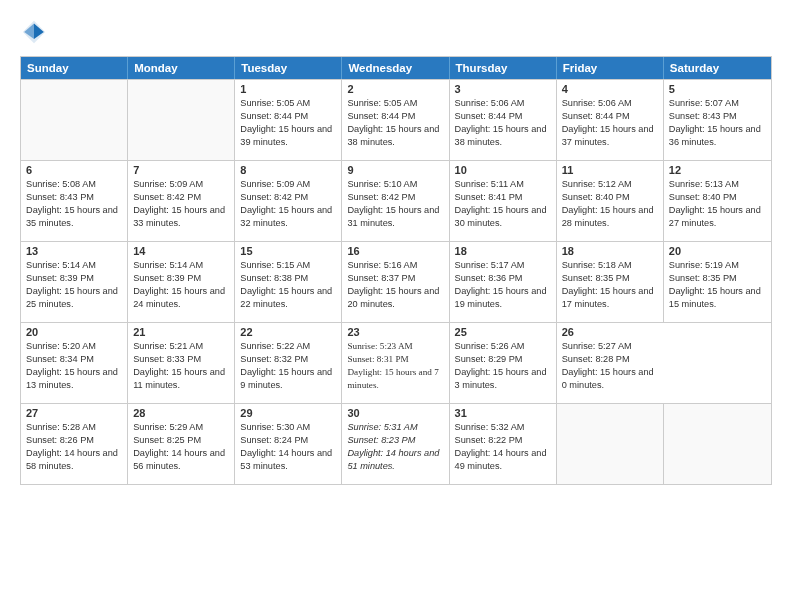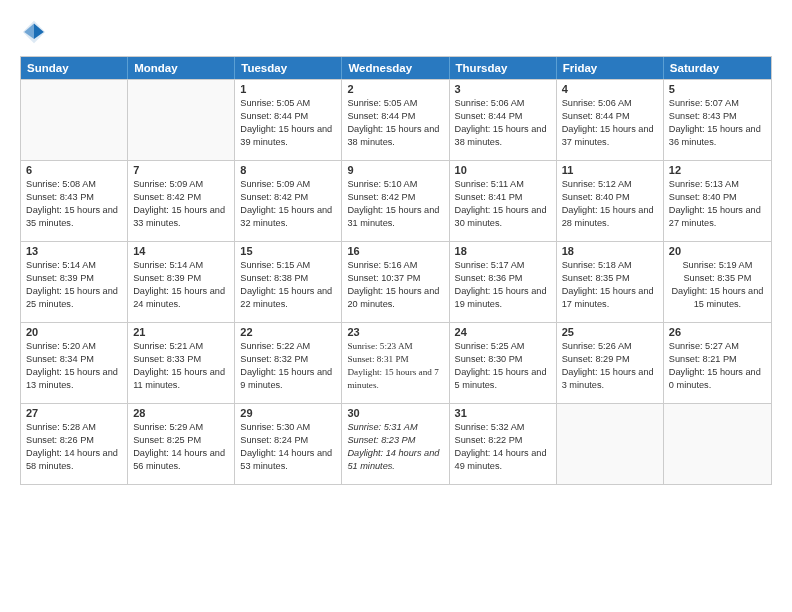--- a/index.html
+++ b/index.html
@@ -236,38 +236,38 @@
           </div>
           <div class="cal-cell">
             <span class="day-num">15</span>
             <div class="cell-text" style="white-space: pre-line;">Sunrise: 5:15 AM
 Sunset: 8:38 PM
 Daylight: 15 hours and 22 minutes.</div>
           </div>
           <div class="cal-cell">
             <span class="day-num">16</span>
             <div class="cell-text" style="white-space: pre-line;">Sunrise: 5:16 AM
-Sunset: 10:37 PM
+Sunset: 8:37 PM
 Daylight: 15 hours and 20 minutes.</div>
           </div>
           <div class="cal-cell">
             <span class="day-num">18</span>
             <div class="cell-text" style="white-space: pre-line;">Sunrise: 5:17 AM
 Sunset: 8:36 PM
 Daylight: 15 hours and 19 minutes.</div>
           </div>
           <div class="cal-cell">
             <span class="day-num">18</span>
             <div class="cell-text" style="white-space: pre-line;">Sunrise: 5:18 AM
 Sunset: 8:35 PM
 Daylight: 15 hours and 17 minutes.</div>
           </div>
           <div class="cal-cell">
             <span class="day-num">20</span>
-            <div class="cell-text" style="white-space: pre-line; text-align: center;">Sunrise: 5:19 AM
+            <div class="cell-text" style="white-space: pre-line;">Sunrise: 5:19 AM
 Sunset: 8:35 PM
 Daylight: 15 hours and 15 minutes.</div>
           </div>
         </div>
         <div class="cal-row">
           <div class="cal-cell">
             <span class="day-num">20</span>
             <div class="cell-text" style="white-space: pre-line;">Sunrise: 5:20 AM
 Sunset: 8:34 PM
 Daylight: 15 hours and 13 minutes.</div>
@@ -284,35 +284,29 @@
 Sunset: 8:32 PM
 Daylight: 15 hours and 9 minutes.</div>
           </div>
           <div class="cal-cell">
             <span class="day-num">23</span>
             <div class="cell-text" style="white-space: pre-line; font-family: Liberation Serif, serif;">Sunrise: 5:23 AM
 Sunset: 8:31 PM
 Daylight: 15 hours and 7 minutes.</div>
           </div>
           <div class="cal-cell">
-            <span class="day-num">24</span>
-            <div class="cell-text" style="white-space: pre-line;">Sunrise: 5:25 AM
-Sunset: 8:30 PM
-Daylight: 15 hours and 5 minutes.</div>
-          </div>
-          <div class="cal-cell">
             <span class="day-num">25</span>
             <div class="cell-text" style="white-space: pre-line;">Sunrise: 5:26 AM
 Sunset: 8:29 PM
 Daylight: 15 hours and 3 minutes.</div>
           </div>
           <div class="cal-cell">
             <span class="day-num">26</span>
             <div class="cell-text" style="white-space: pre-line;">Sunrise: 5:27 AM
-Sunset: 8:21 PM
+Sunset: 8:28 PM
 Daylight: 15 hours and 0 minutes.</div>
           </div>
         </div>
         <div class="cal-row">
           <div class="cal-cell">
             <span class="day-num">27</span>
             <div class="cell-text" style="white-space: pre-line;">Sunrise: 5:28 AM
 Sunset: 8:26 PM
 Daylight: 14 hours and 58 minutes.</div>
           </div>

